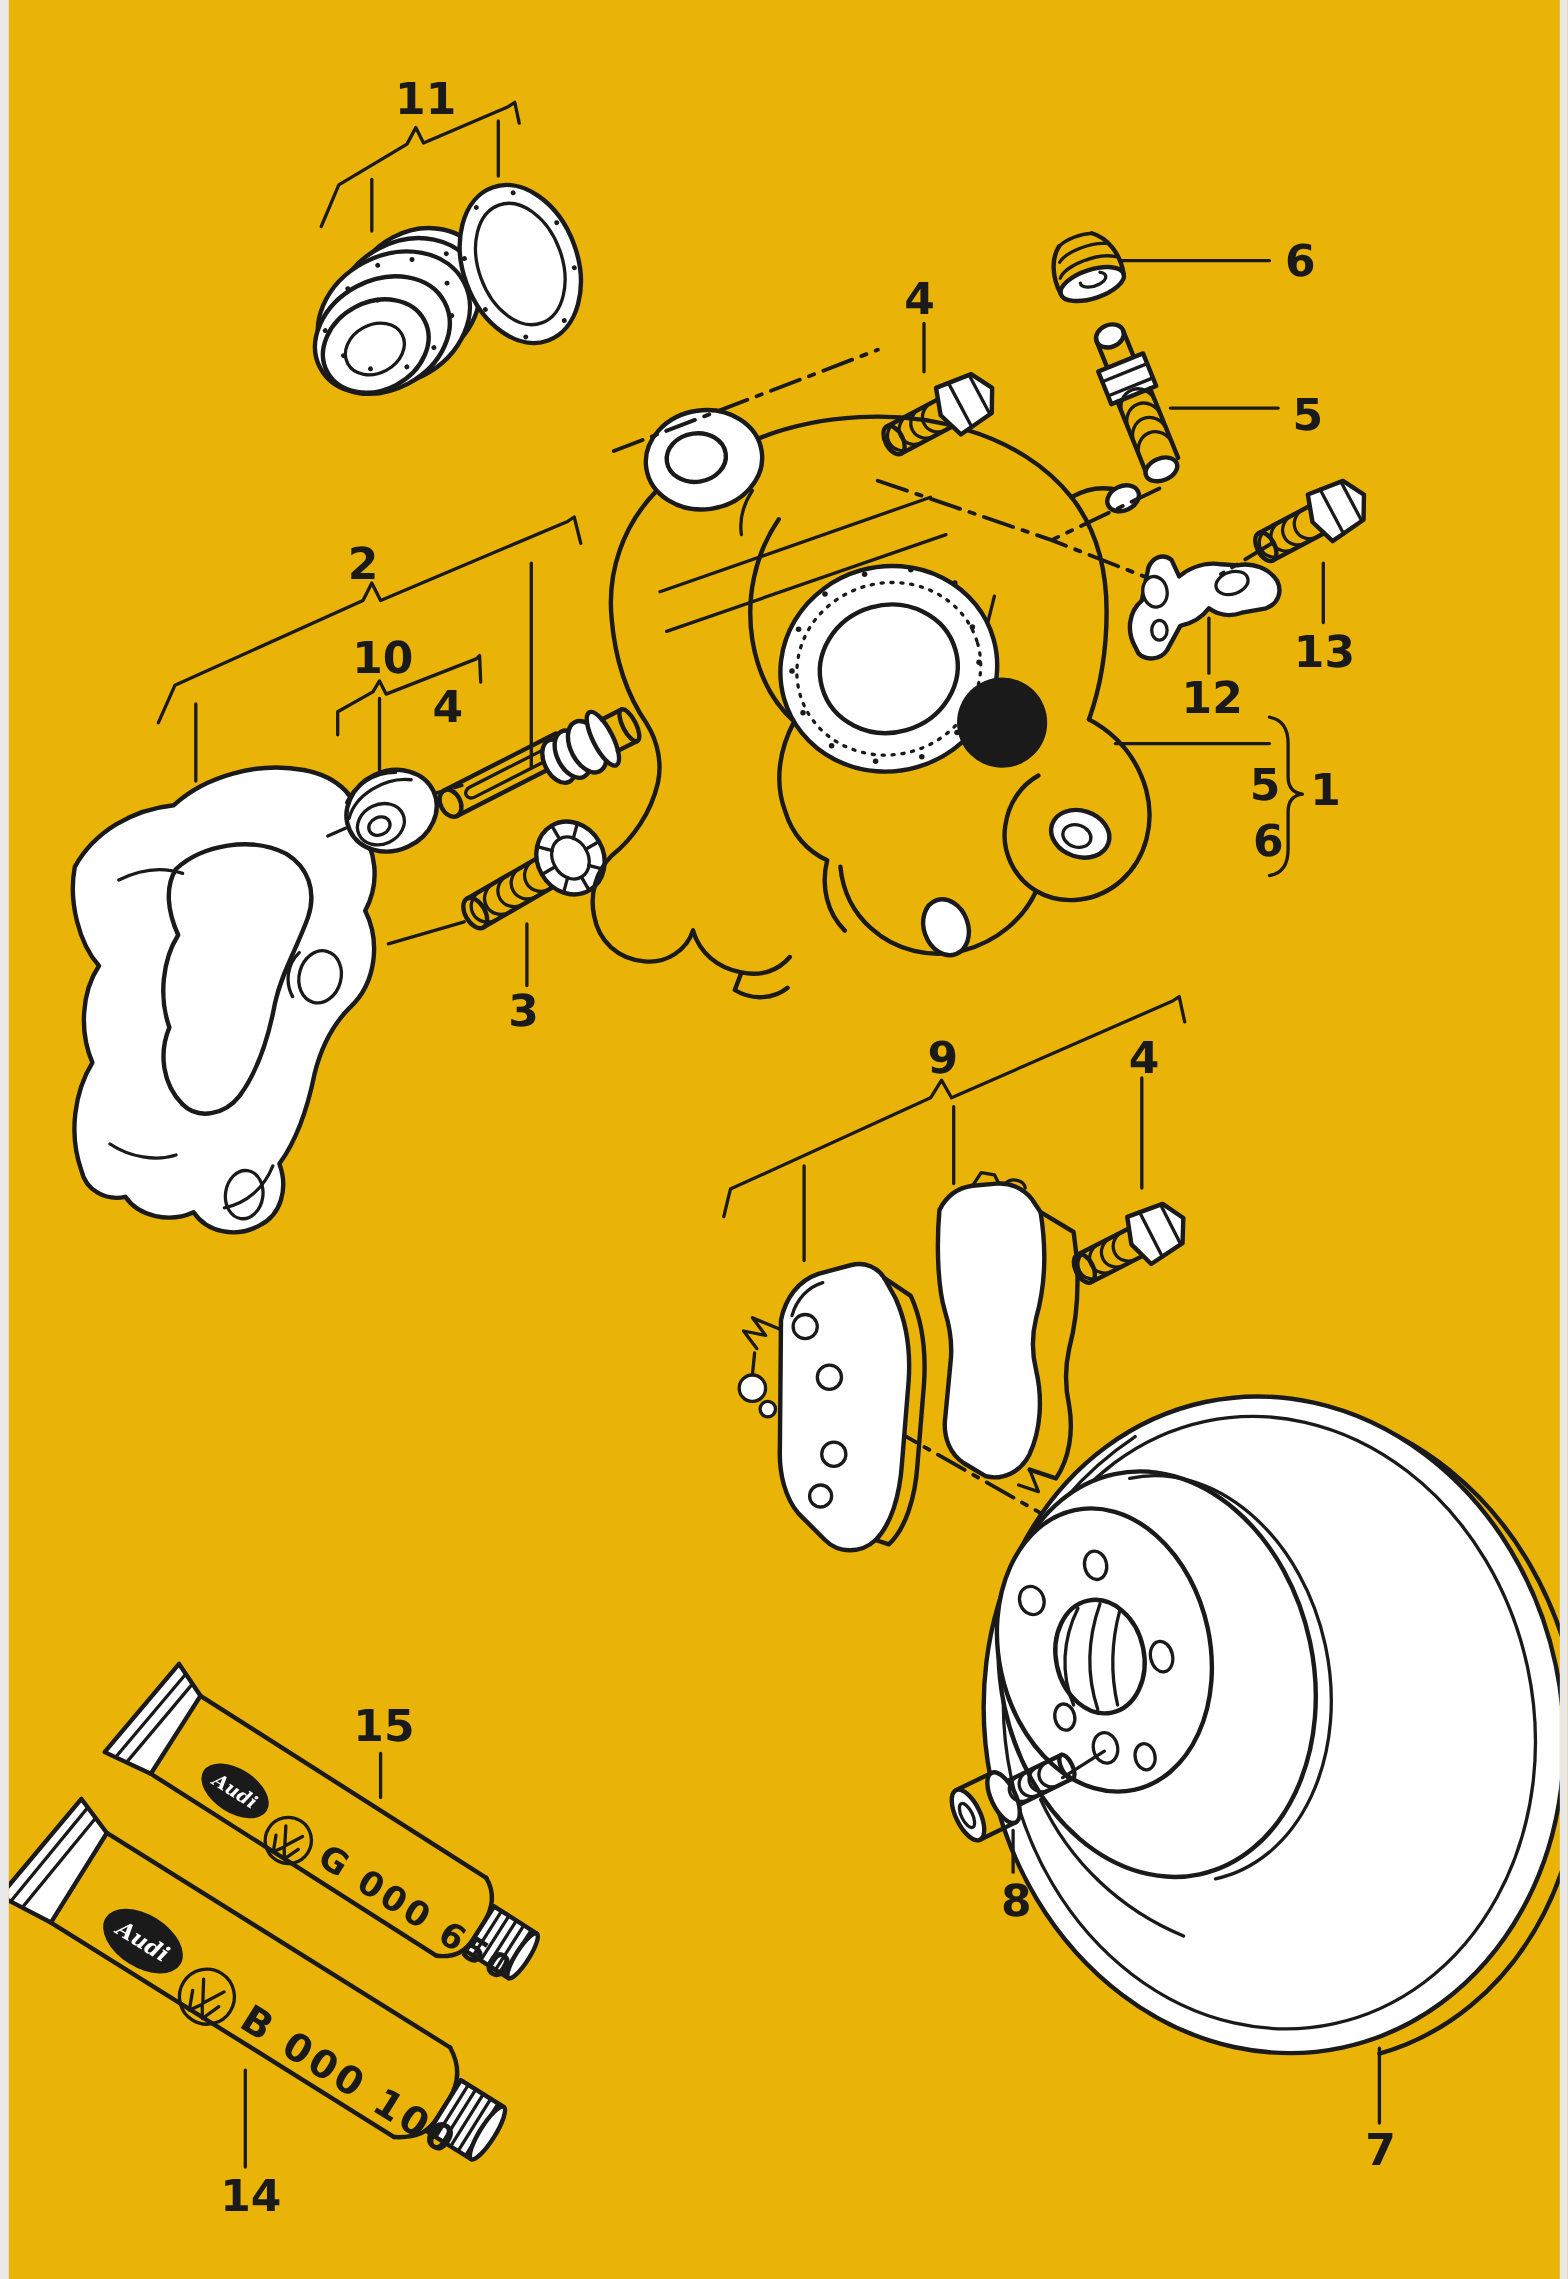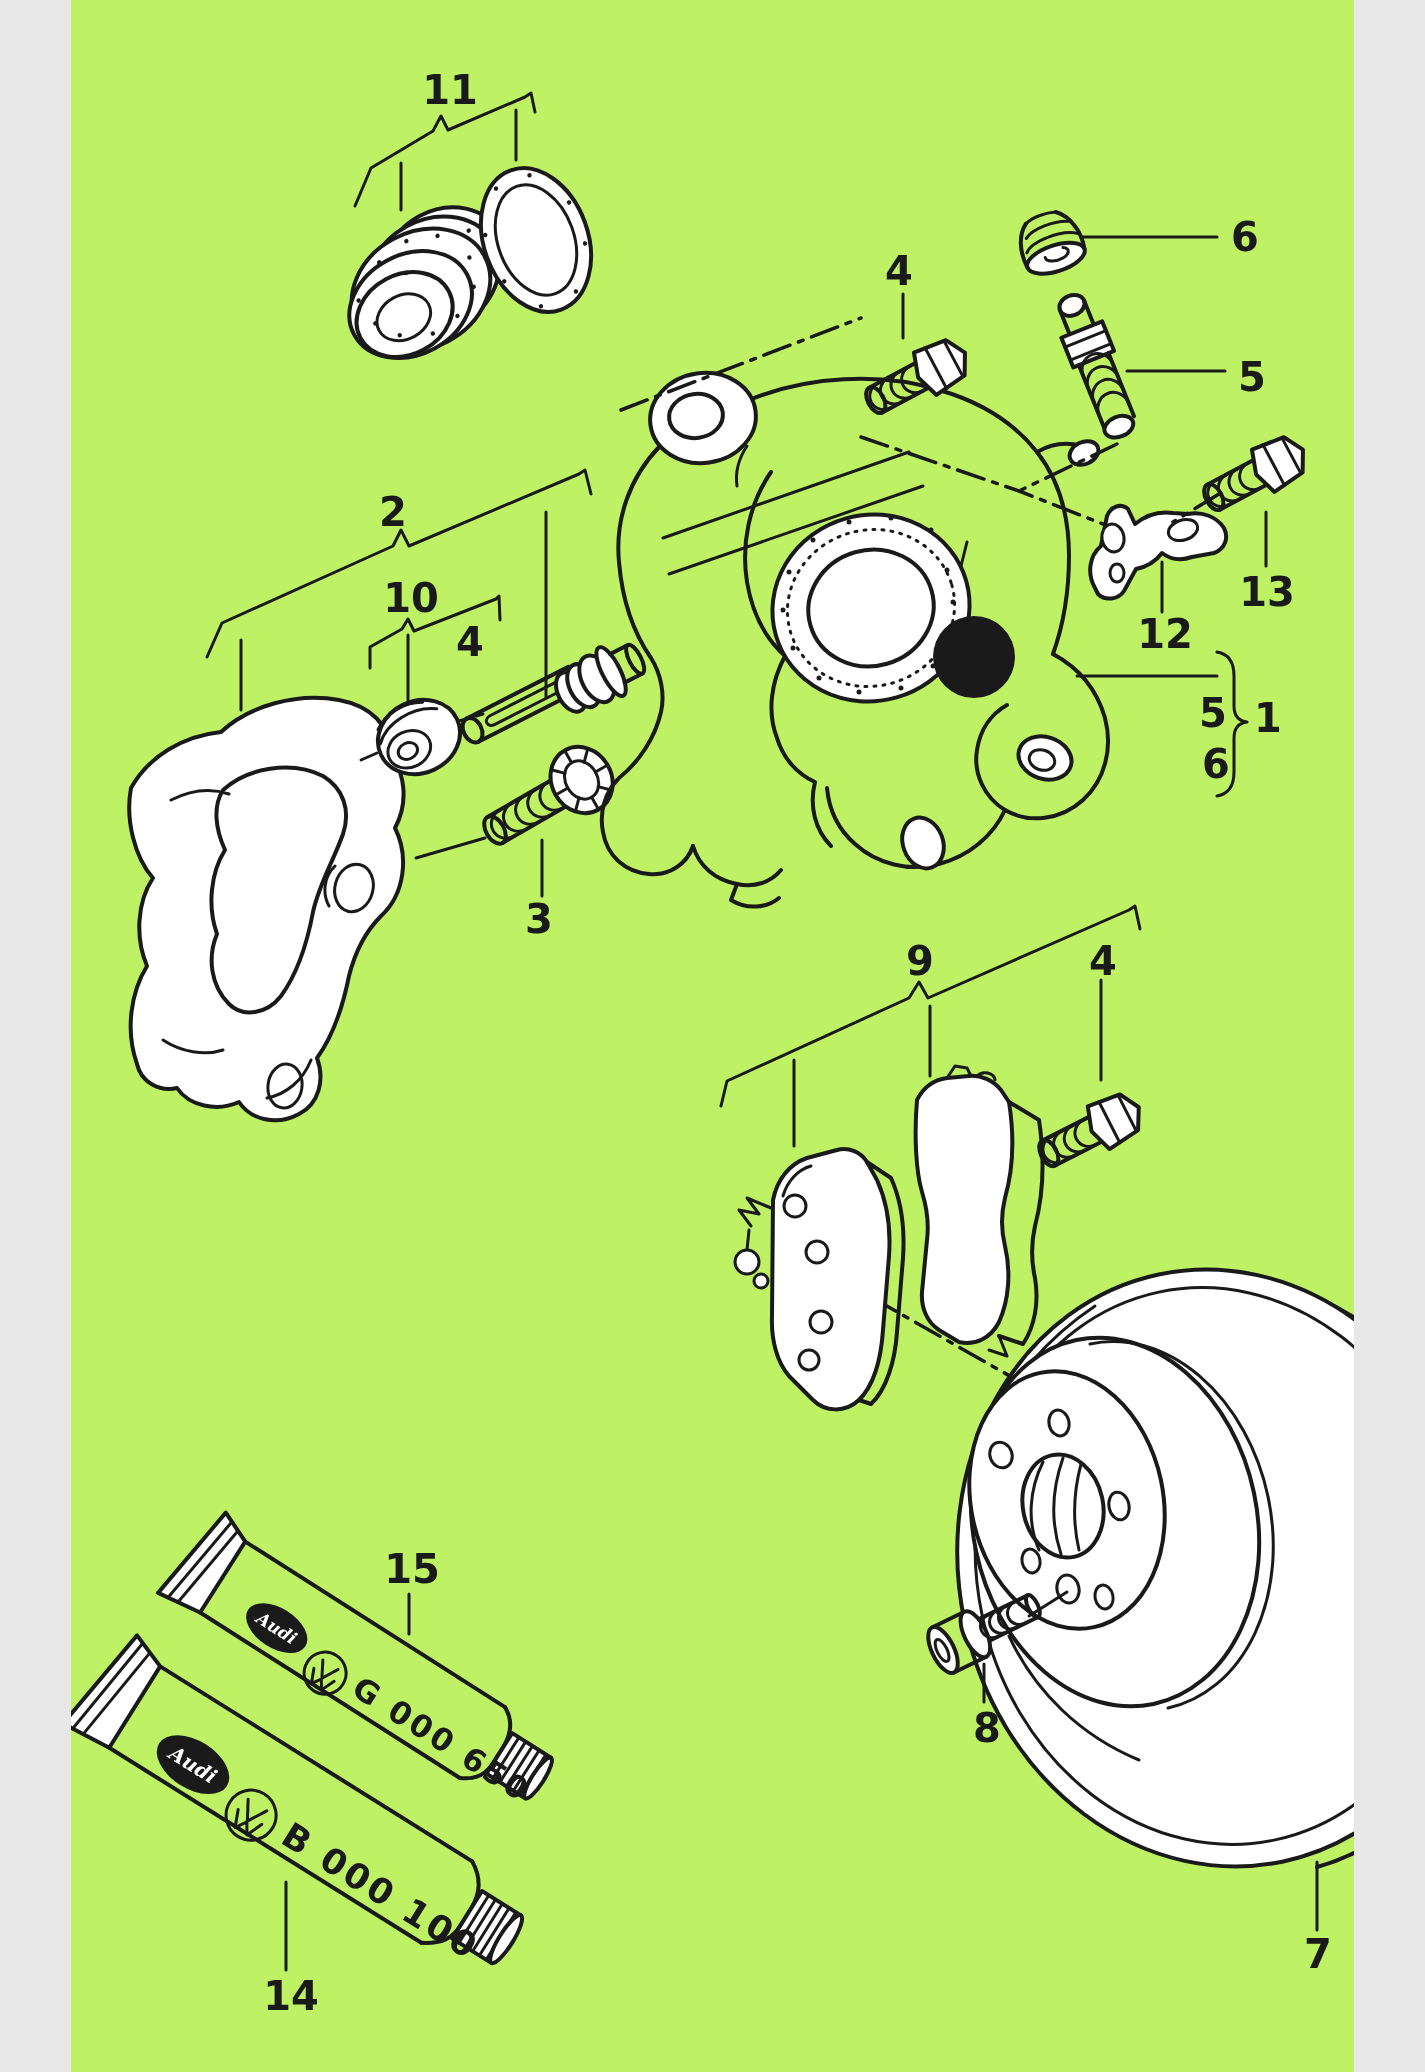--- a/index.html
+++ b/index.html
@@ -1,16 +1,16 @@
 <!DOCTYPE html>
 <html><head>
 <meta charset="utf-8">
 <style>
   html,body{margin:0;padding:0;background:#e8e8e8;}
-  .stage{position:relative;width:1283px;height:2072px;background:#bef264;overflow:hidden;margin:0 auto;}
+  .stage{position:relative;width:1410px;height:2072px;background:#eab308;overflow:hidden;margin:0 auto;}
   svg{position:absolute;left:0;top:0;display:block;}
   .ln{fill:none;stroke:#1a1a1a;stroke-width:4;stroke-linecap:round;stroke-linejoin:round;}
   .tn{fill:none;stroke:#1a1a1a;stroke-width:3;stroke-linecap:round;stroke-linejoin:round;}
   .fw{fill:#ffffff;stroke:#1a1a1a;stroke-width:4;stroke-linecap:round;stroke-linejoin:round;}
   .fwt{fill:#ffffff;stroke:#1a1a1a;stroke-width:3;stroke-linecap:round;stroke-linejoin:round;}
   .dd{fill:none;stroke:#1a1a1a;stroke-width:3.5;stroke-dasharray:28 9 5 9;stroke-linecap:round;}
   .dot{fill:#1a1a1a;stroke:none;}
   .call{font:700 40px "DejaVu Sans",sans-serif;fill:#1a1a1a;text-anchor:middle;}
   .code{font:700 31px "DejaVu Sans",sans-serif;fill:#1a1a1a;letter-spacing:3px;}
   .brand{font:italic 700 17px "DejaVu Serif",serif;fill:#ffffff;text-anchor:middle;}

